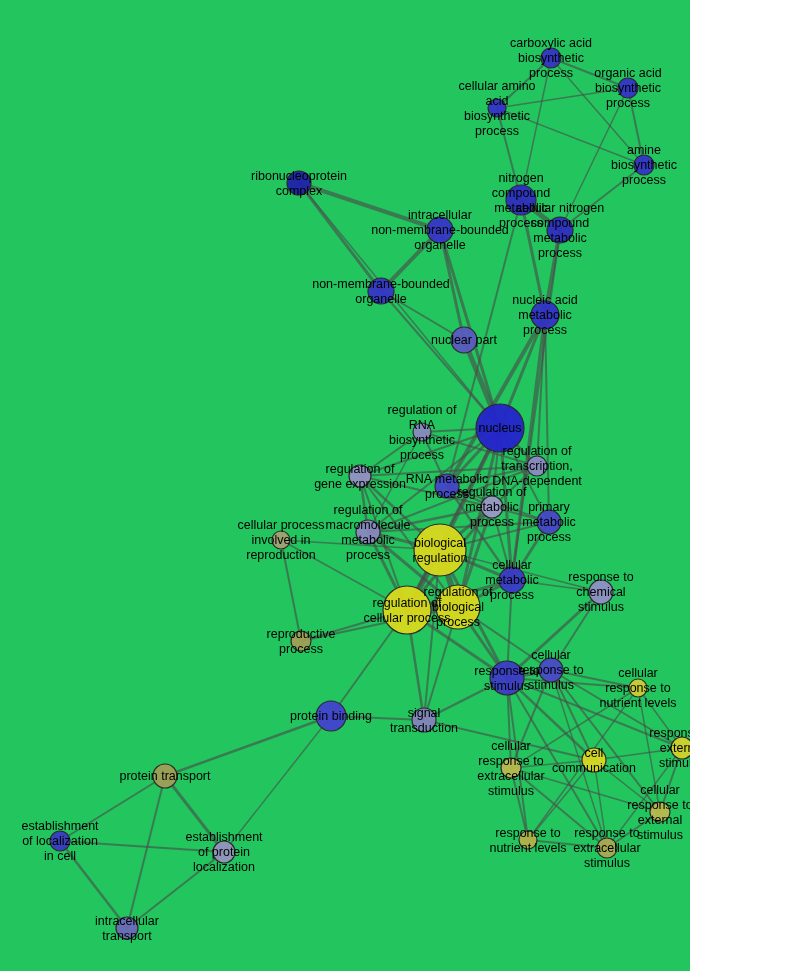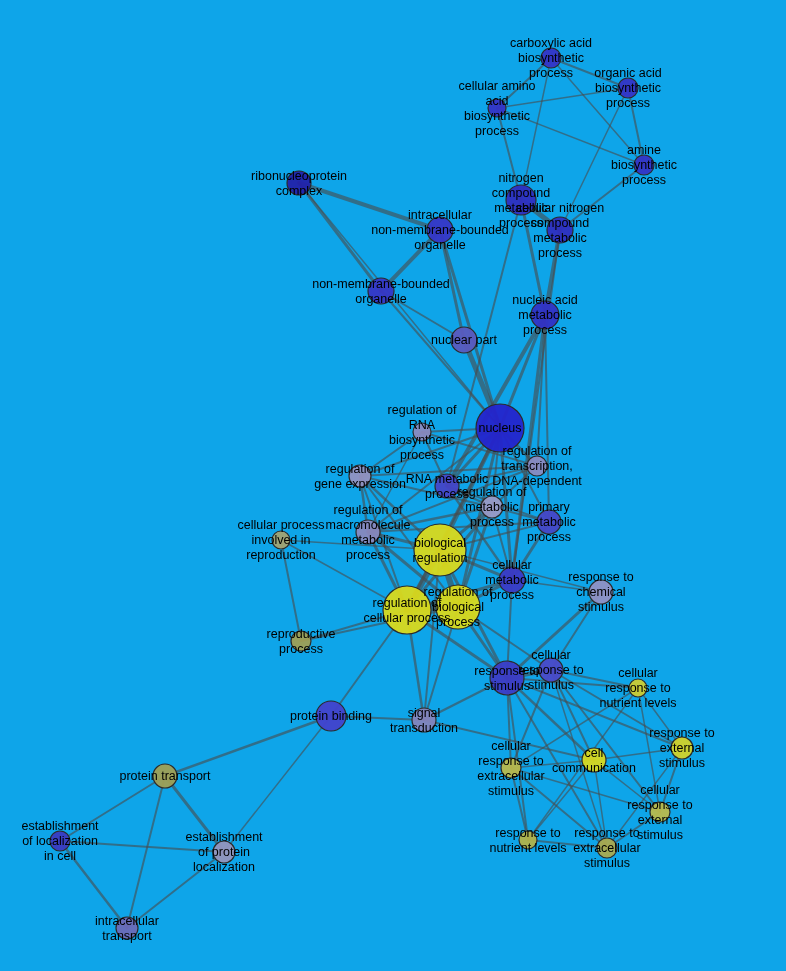--- a/index.html
+++ b/index.html
@@ -2,23 +2,23 @@
 <html><head>
 <meta charset="utf-8">
 <style>
   html, body {
     margin: 0;
     padding: 0;
     background: #ffffff;
   }
   #canvas-wrap {
     position: relative;
-    width: 786px;
+    width: 690px;
     height: 971px;
-    background: #0ea5e9;
+    background: #22c55e;
     overflow: hidden;
     font-family: "Liberation Sans", sans-serif;
   }
   svg text {
     font-family: "Liberation Sans", sans-serif;
     font-size: 12.5px;
     fill: #000000;
     paint-order: stroke;
   }
   svg circle.node {

